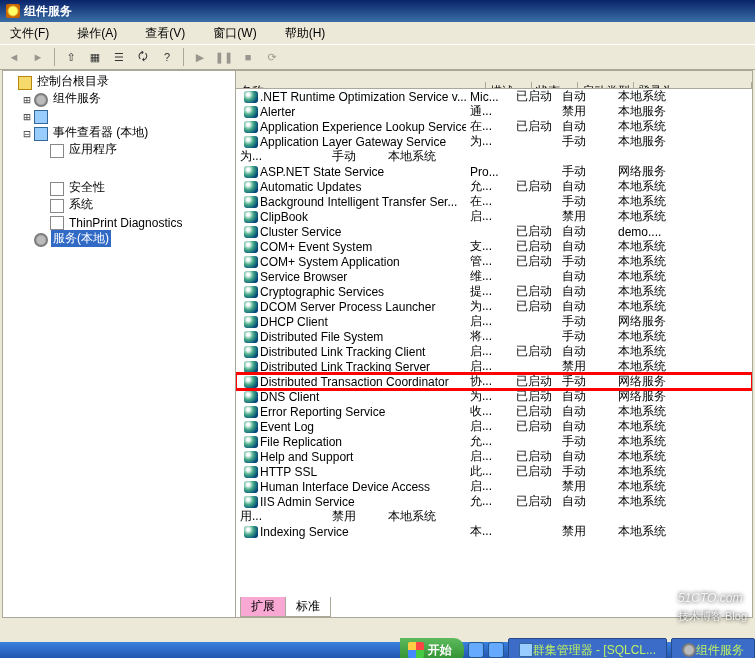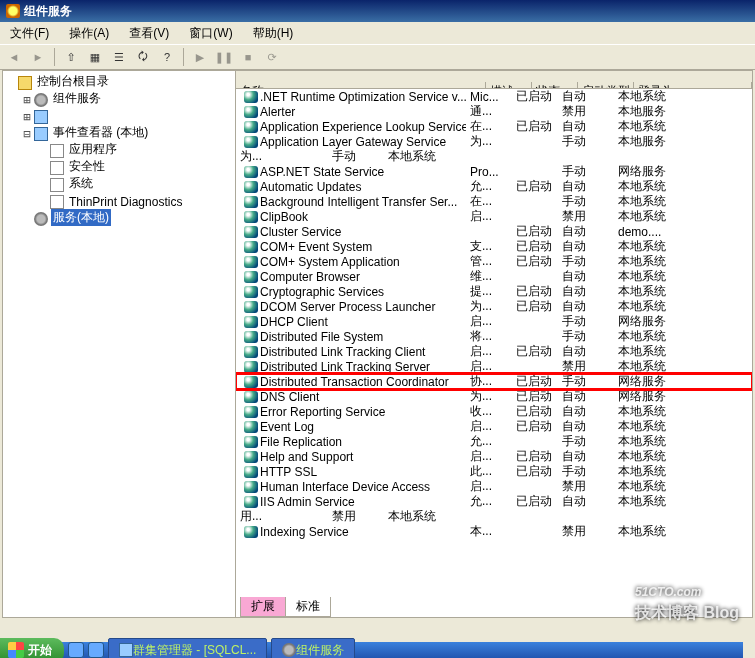--- a/index.html
+++ b/index.html
@@ -1,19 +1,19 @@
 <!DOCTYPE html>
 <html><head>
 <meta charset="utf-8">
 <style>
 * { margin:0; padding:0; box-sizing:border-box; font-family:"Microsoft YaHei",SimSun,Arial,sans-serif; font-size:12px; }
 body { background:#ece9d8; width:755px; height:658px; overflow:hidden; position:relative; }
 .titlebar { background:linear-gradient(#0a246a,#3a6ea5); color:#fff; height:22px; display:flex; align-items:center; padding:0 6px; font-weight:bold; }
 .titlebar-icon { width:14px; height:14px; margin-right:4px; background:radial-gradient(circle,#ff6 40%,#c60 60%); border-radius:2px; }
-.menubar { background:#ece9d8; height:22px; display:flex; align-items:center; padding:0 4px; gap:8px; }
+.menubar { background:#ece9d8; height:22px; display:flex; align-items:center; padding:0 4px; gap:16px; }
 .menu-item { padding:2px 6px; cursor:default; }
 .toolbar { background:#ece9d8; height:26px; display:flex; align-items:center; padding:0 4px; gap:4px; border-top:1px solid #fff; border-bottom:1px solid #aca899; }
 .tool-btn { width:20px; height:20px; display:flex; align-items:center; justify-content:center; border:1px solid transparent; cursor:default; font-size:11px; color:#333; }
 .tool-btn.disabled{ opacity:.45 }
 .tool-sep { width:1px; height:18px; background:#aca899; margin:0 2px; }
 .main { display:flex; height:548px; border:1px solid #aca899; background:#fff; margin:0 2px; }
 .tree-pane { width:233px; border-right:1px solid #aca899; overflow:auto; background:#fff; }
 .tree { padding:2px 0 2px 2px; }
 .tree-node { display:flex; align-items:flex-end; height:17px; white-space:nowrap; cursor:default; }
 .exp { width:12px; text-align:center; color:#555; font-family:monospace; }
@@ -30,27 +30,27 @@
 .c-name{width:250px} .c-desc{width:46px} .c-stat{width:46px} .c-start{width:56px} .c-logon{flex:1}
 .list-body { flex:1; overflow-y:scroll; background:#fff; }
 .row { display:flex; height:15px; align-items:center; cursor:default; }
 .row .cell { padding:0 4px; overflow:hidden; white-space:nowrap; text-overflow:clip; }
 .row-icon { width:14px; height:12px; margin:0 2px 0 4px; flex-shrink:0; display:inline-block; background:radial-gradient(circle at 30% 30%,#fff 10%,#4a8 40%,#047 80%); border-radius:3px; }
 .row .c-name{width:230px;display:flex;align-items:center}
 .row.hl { outline:3px solid #f00; outline-offset:-1px; position:relative; z-index:5; }
 .tabs { height:20px; display:flex; padding-left:4px; }
 .tab { border:1px solid #aca899; border-top:none; padding:1px 10px; background:#f9a8d4; margin-right:-1px; cursor:default; }
 .tab.active{ background:#fff; }
-.taskbar { position:absolute; bottom:0; left:0; right:12px; height:16px; background:linear-gradient(#3a81dd,#2256b1); display:flex; align-items:center; }
+.taskbar { position:absolute; bottom:0; left:0; right:0; height:16px; background:linear-gradient(#3a81dd,#2256b1); display:flex; align-items:center;justify-content:flex-end; }
 .start-btn { background:linear-gradient(#5dbb5d,#2a8a2a); color:#fff; padding:4px 12px 4px 8px; font-weight:bold; border-radius:0 10px 10px 0; display:flex; align-items:center; gap:4px; }
 .start-logo { width:16px; height:16px; background:conic-gradient(#f44 0 25%,#4c4 0 50%,#48f 0 75%,#fc4 0); border-radius:2px; }
 .task-btn { background:#3a6cc8; color:#bef264; margin-left:4px; padding:3px 10px; border:1px solid #254a8a; border-radius:2px; display:flex; align-items:center; max-width:170px; }
 .task-btn .ico{width:14px;height:14px}
-.watermark { position:absolute; right:16px; bottom:34px; color:rgba(255,255,255,.8); font-size:28px; font-weight:bold; font-style:italic; text-shadow:0 0 4px #000; pointer-events:none; }
-.watermark small{font-size:16px;display:block;text-align:right;font-style:normal}
+.watermark { position:absolute; right:8px; bottom:34px; color:rgba(255,255,255,.8); font-size:28px; font-weight:normal; font-style:italic; text-shadow:0 0 4px #000; pointer-events:none; }
+.watermark small{font-size:11px;display:block;text-align:right;font-style:normal}
 .ql{width:16px;height:16px;margin-left:4px;background:#6af;border-radius:3px;border:1px solid #258}
 </style>
 </head>
 <body>
 
 <div class="titlebar">
   <span class="titlebar-icon"></span>
   <span>组件服务</span>
 </div>
 
@@ -98,21 +98,21 @@
         <div class="tree-node" style="padding-left: 16px;">
           <span class="exp">⊟</span>
           <span class="tree-icon ico-computer"></span>
           <span class="tree-label">事件查看器 (本地)</span>
         </div>
         <div class="tree-node" style="padding-left: 32px;">
           <span class="exp"></span>
           <span class="tree-icon ico-doc"></span>
           <span class="tree-label">应用程序</span>
         </div>
-        <div class="tree-node" style="padding-left: 32px;">
+        <div class="tree-node" style="padding-left: 32px; margin-top: 21px;">
           <span class="exp"></span>
           <span class="tree-icon ico-doc"></span>
           <span class="tree-label">安全性</span>
         </div>
         <div class="tree-node" style="padding-left: 32px;">
           <span class="exp"></span>
           <span class="tree-icon ico-doc"></span>
           <span class="tree-label">系统</span>
         </div>
         <div class="tree-node" style="padding-left: 32px;">
@@ -248,21 +248,21 @@
             <span>COM+ System Application</span>
           </div>
           <div class="cell c-desc">管...</div>
           <div class="cell c-stat">已启动</div>
           <div class="cell c-start">手动</div>
           <div class="cell c-logon">本地系统</div>
         </div>
         <div class="row">
           <div class="cell c-name">
             <span class="row-icon"></span>
-            <span>Computer Browser</span>
+            <span>Service Browser</span>
           </div>
           <div class="cell c-desc">维...</div>
           <div class="cell c-stat"></div>
           <div class="cell c-start">自动</div>
           <div class="cell c-logon">本地系统</div>
         </div>
         <div class="row">
           <div class="cell c-name">
             <span class="row-icon"></span>
             <span>Cryptographic Services</span>

